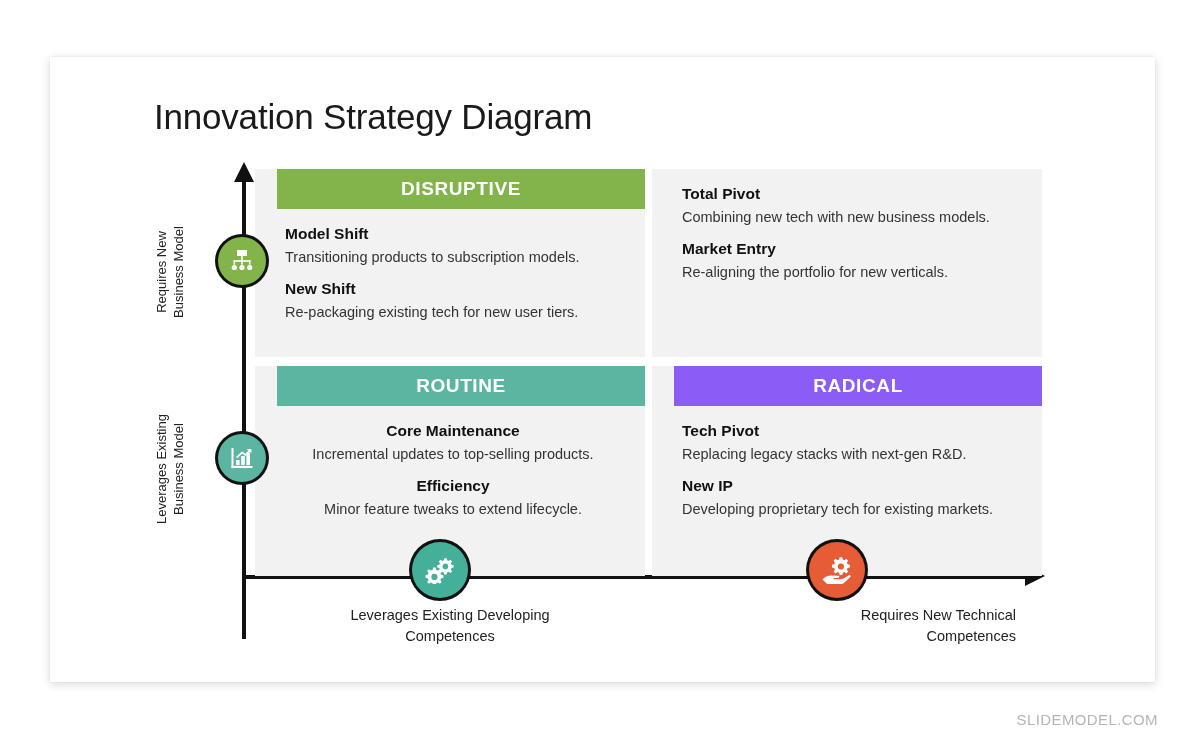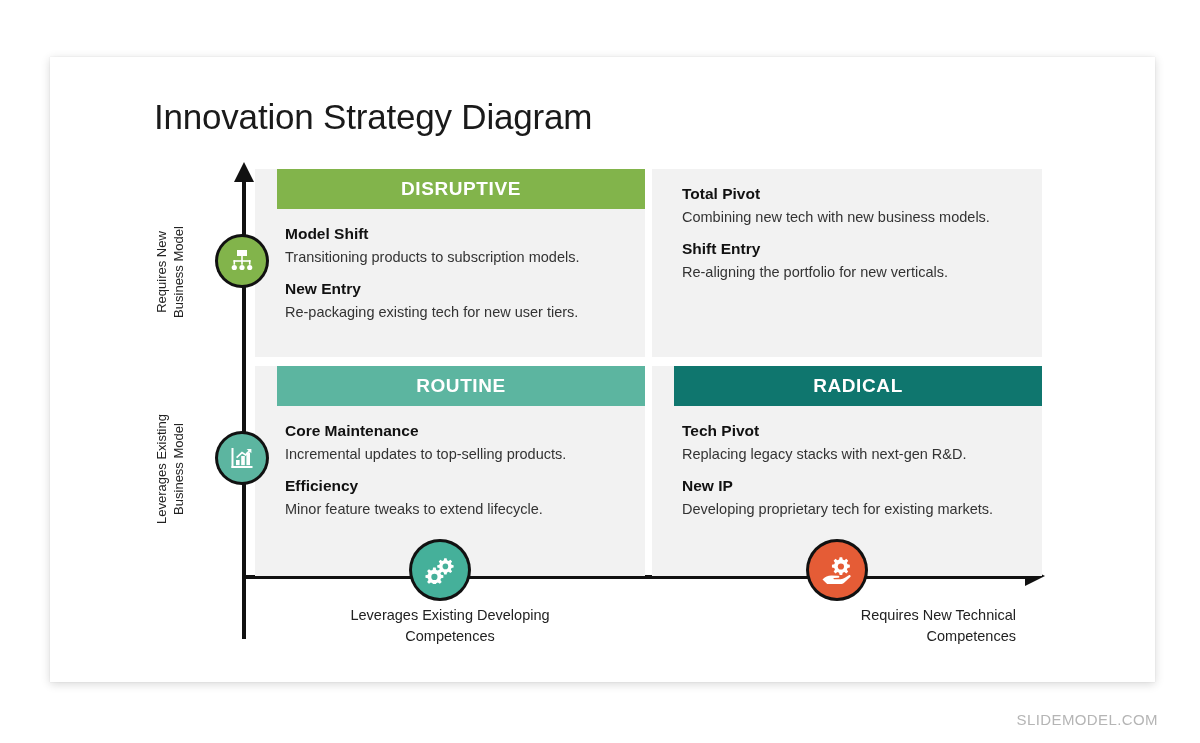--- a/index.html
+++ b/index.html
@@ -107,21 +107,21 @@
   .xlabel.right { left: 666px; top: 548px; text-align: right; }
 
   
   .quad {
     position: absolute;
     width: 390px;
     background: #f2f2f2;
   }
   .quad.q-tl { left: 205px; top: 112px; height: 188px; }
   .quad.q-tr { left: 602px; top: 112px; height: 188px; }
-  .quad.q-bl { left: 205px; top: 309px; height: 210px; }
+  .quad.q-bl { left: 205px; top: 309px; height: 210px; text-align: center; }
   .quad.q-br { left: 602px; top: 309px; height: 210px; }
 
   .quad-header {
     height: 40px;
     display: flex;
     align-items: center;
     justify-content: center;
     color: #ffffff;
     font-size: 19px;
     font-weight: bold;
@@ -205,55 +205,55 @@
     </div>
 
     <div class="quad q-tl">
       <div class="quad-header" style="background-color: rgb(130, 180, 75);">DISRUPTIVE</div>
       <div class="quad-body">
         <div class="item">
           <div class="item-title">Model Shift</div>
           <div class="item-desc">Transitioning products to subscription models.</div>
         </div>
         <div class="item">
-          <div class="item-title">New Entry</div>
+          <div class="item-title">New Shift</div>
           <div class="item-desc">Re-packaging existing tech for new user tiers.</div>
         </div>
       </div>
     </div>
 
     <div class="quad q-tr">
       <div class="quad-body">
         <div class="item">
           <div class="item-title">Total Pivot</div>
           <div class="item-desc">Combining new tech with new business models.</div>
         </div>
         <div class="item">
-          <div class="item-title">Shift Entry</div>
+          <div class="item-title">Market Entry</div>
           <div class="item-desc">Re-aligning the portfolio for new verticals.</div>
         </div>
       </div>
     </div>
 
     <div class="quad q-bl">
       <div class="quad-header" style="background-color: rgb(92, 181, 160);">ROUTINE</div>
       <div class="quad-body">
         <div class="item">
           <div class="item-title">Core Maintenance</div>
           <div class="item-desc">Incremental updates to top-selling products.</div>
         </div>
         <div class="item">
           <div class="item-title">Efficiency</div>
           <div class="item-desc">Minor feature tweaks to extend lifecycle.</div>
         </div>
       </div>
     </div>
 
     <div class="quad q-br">
-      <div class="quad-header" style="background-color: #0f766e;">RADICAL</div>
+      <div class="quad-header" style="background-color: #8b5cf6;">RADICAL</div>
       <div class="quad-body">
         <div class="item">
           <div class="item-title">Tech Pivot</div>
           <div class="item-desc">Replacing legacy stacks with next-gen R&amp;D.</div>
         </div>
         <div class="item">
           <div class="item-title">New IP</div>
           <div class="item-desc">Developing proprietary tech for existing markets.</div>
         </div>
       </div>

